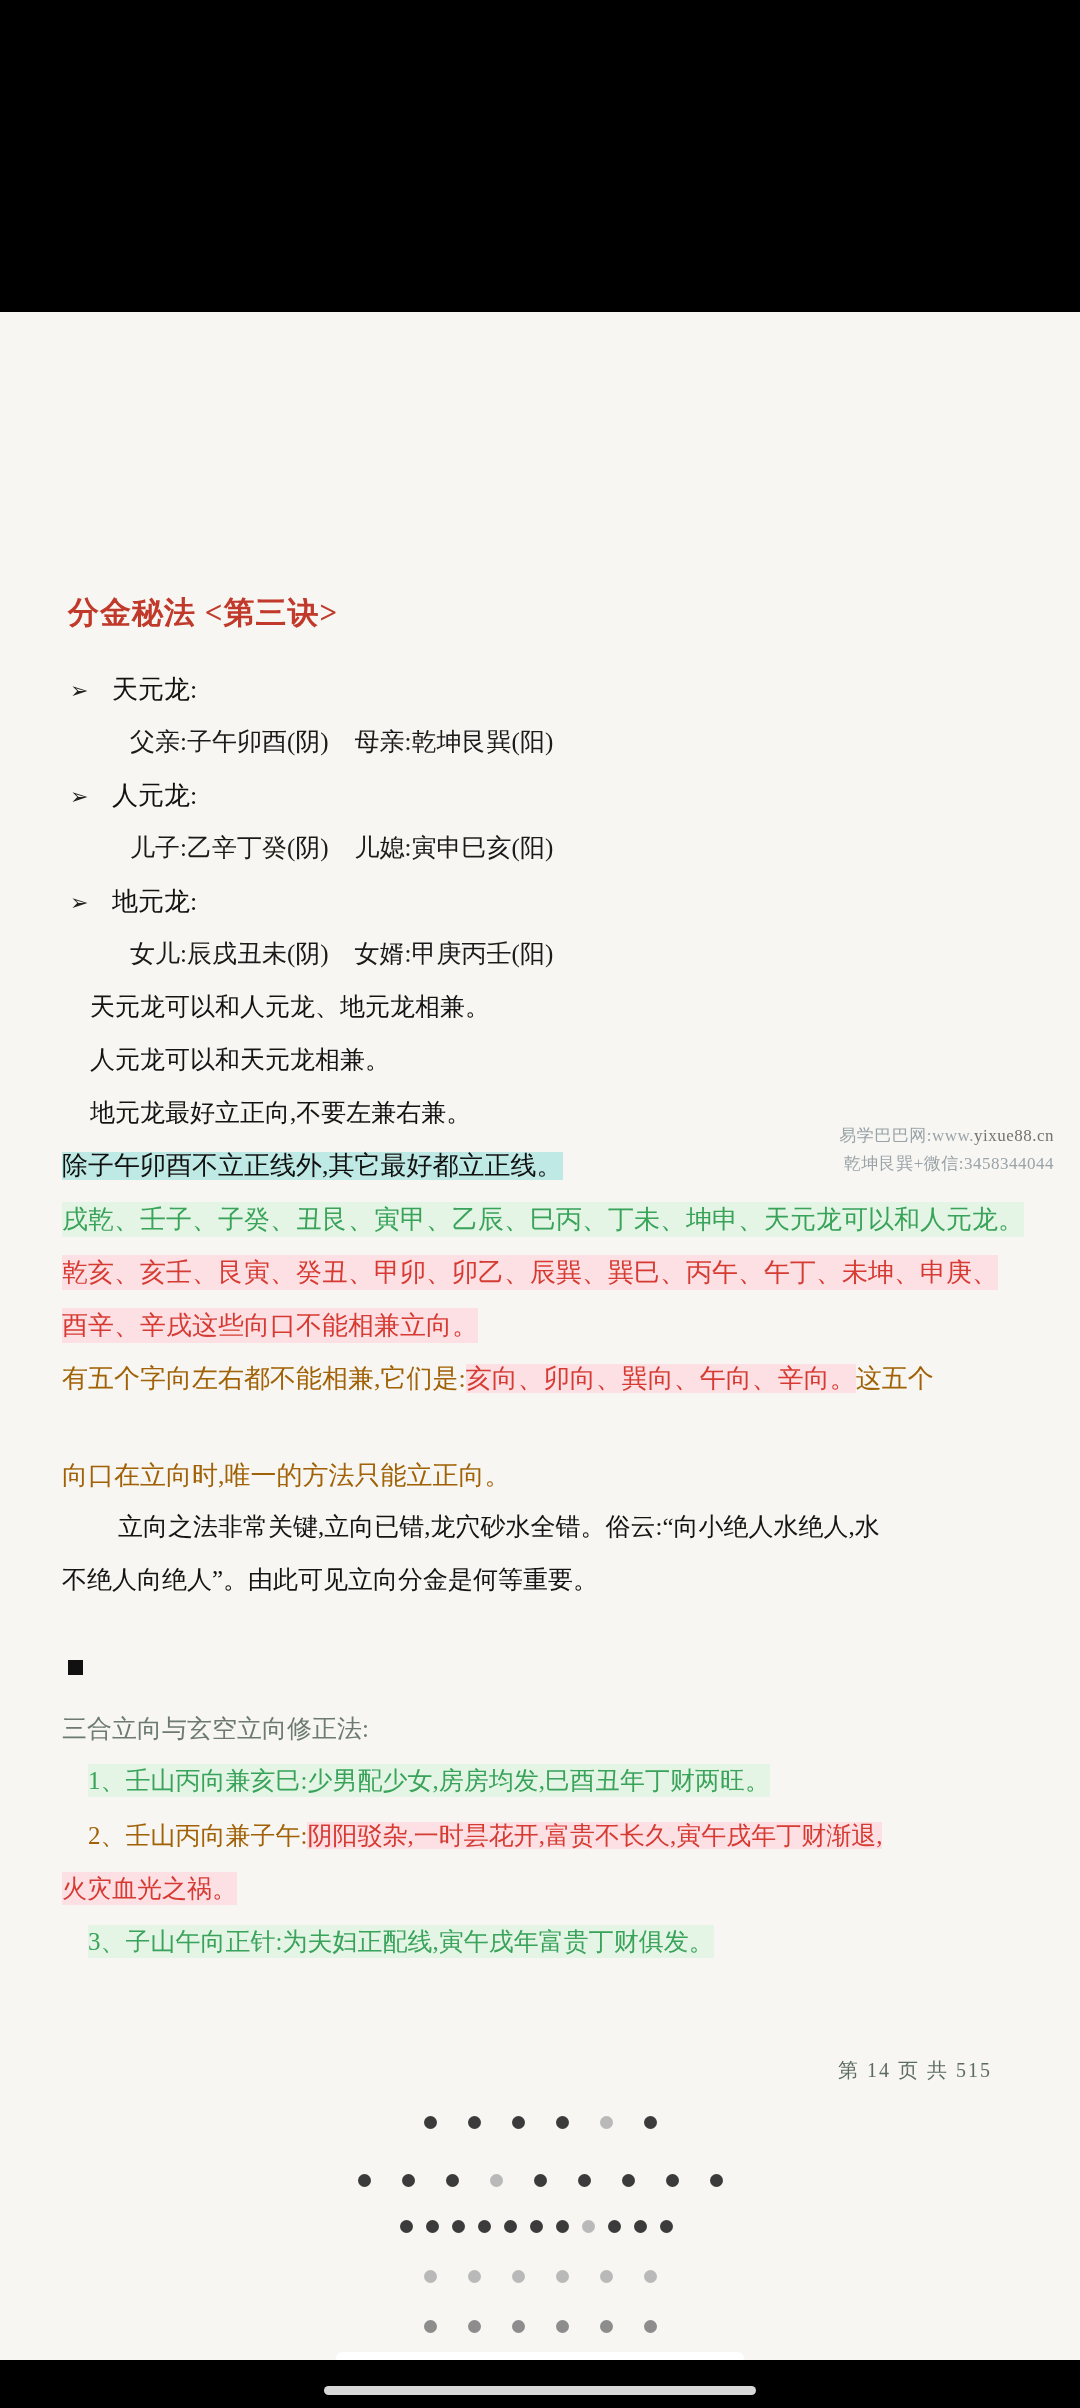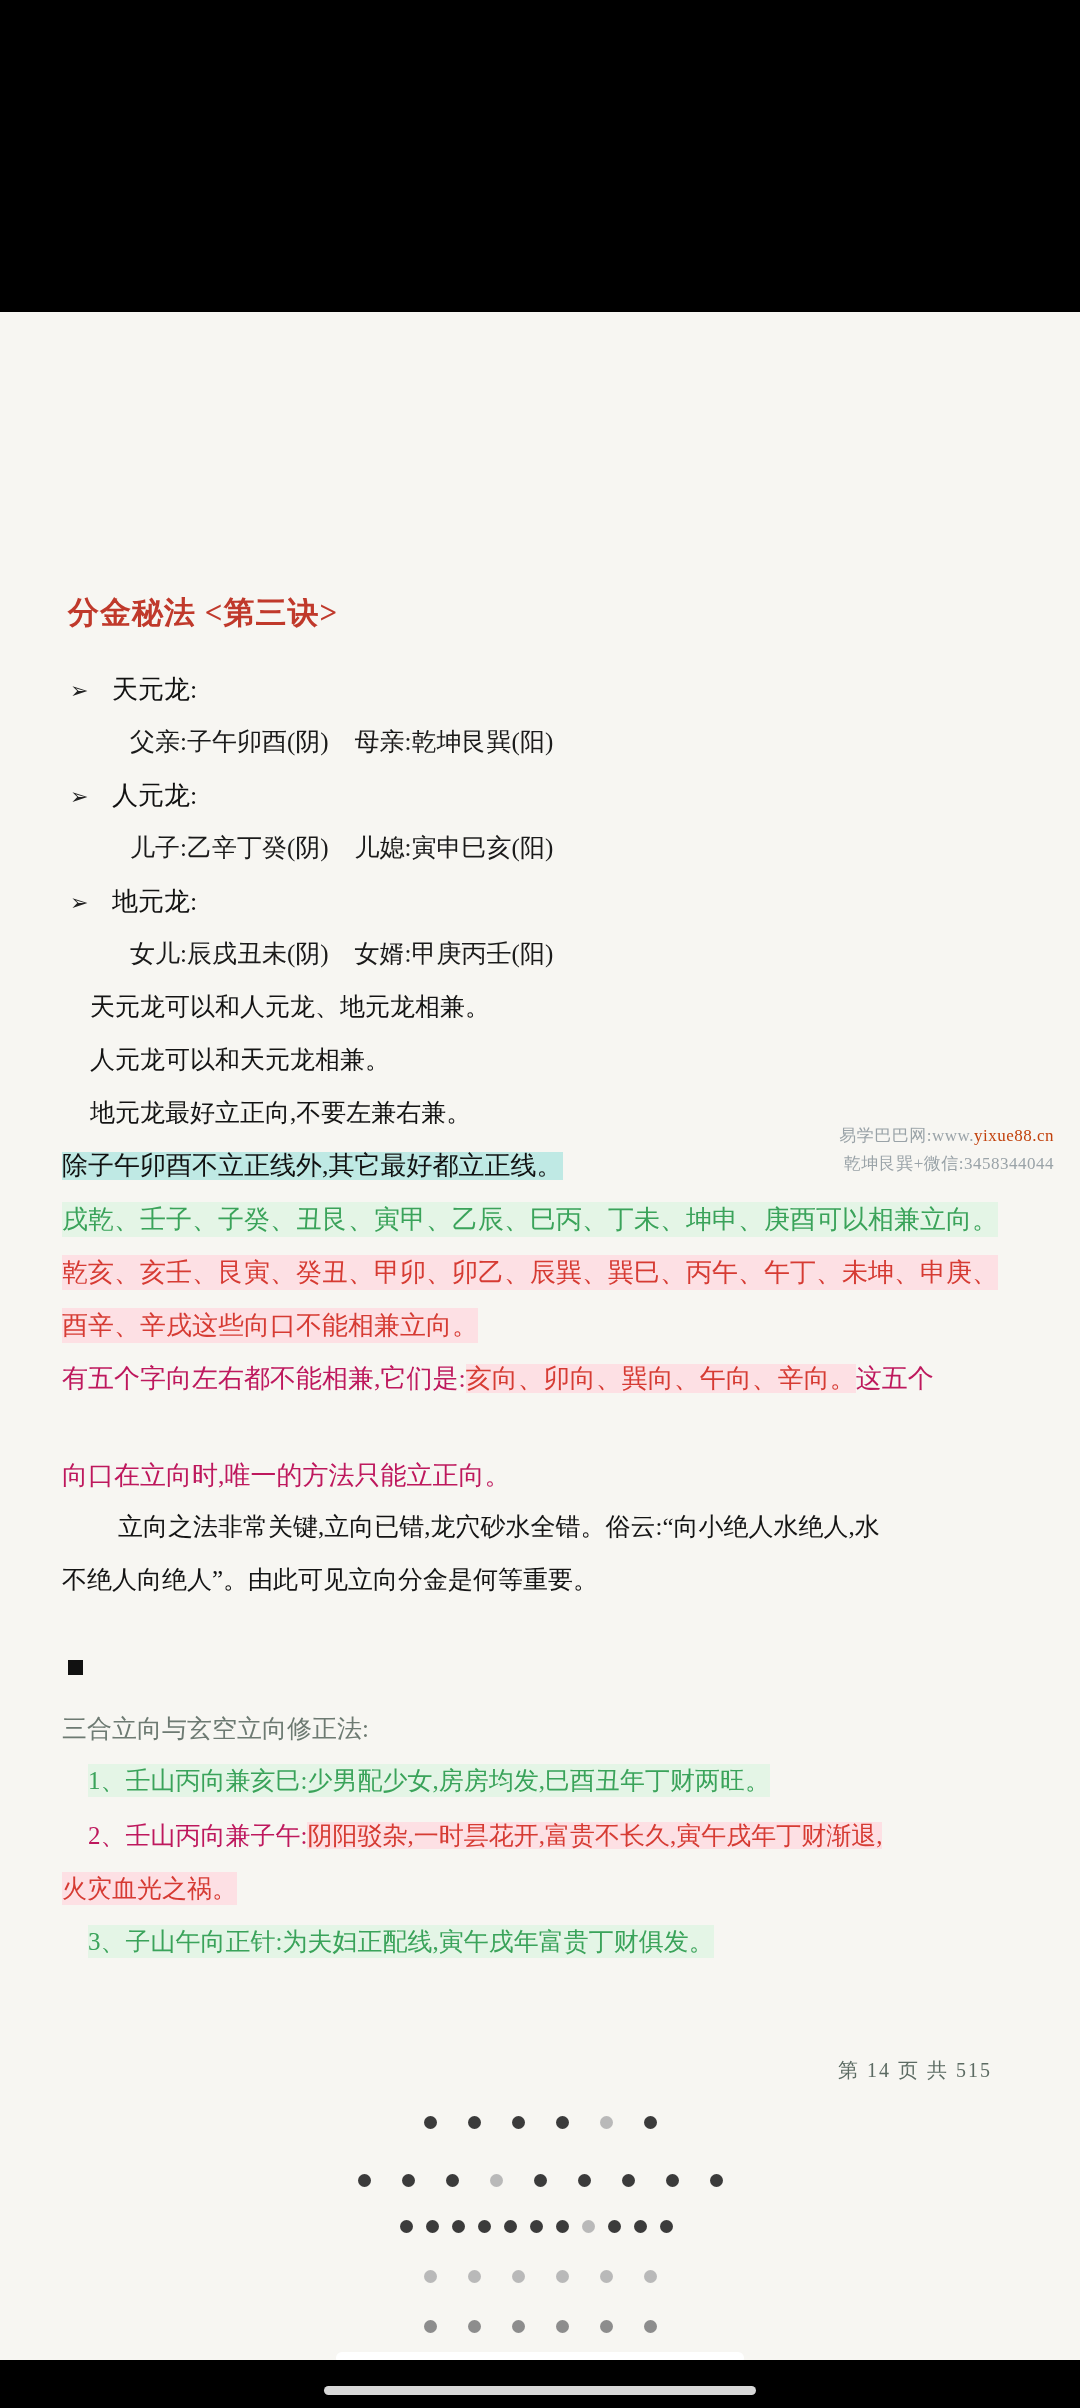--- a/index.html
+++ b/index.html
@@ -89,31 +89,31 @@
     color: #111;
   }
   .green { color: #3aa35a; }
   .red   { color: #d63b33; }
   .pink-bg {
     background: #fde0e4;
   }
   .green-bg {
     background: #e4f5e6;
   }
-  .dark { color: #be185d; }
+  .dark { color: #a16207; }
 
   .watermark {
     position: absolute;
     right: 26px;
     font-size: 17px;
     color: #9aa3a8;
     letter-spacing: .5px;
     white-space: nowrap;
   }
-  .watermark .wm-red { color: #c2410c; }
+  .watermark .wm-red { color: #737373; }
 
   .section-head {
     position: absolute;
     left: 68px;
     font-size: 26px;
     font-weight: bold;
     color: #111;
     white-space: nowrap;
   }
   .sq {
@@ -219,21 +219,21 @@
       <div class="para" style="top:731px;">人元龙可以和天元龙相兼。</div>
       <div class="para" style="top:784px;">地元龙最好立正向,不要左兼右兼。</div>
 
       <div class="watermark" style="top:812px;">
         <span>易学巴巴网:www.</span><span class="wm-red">yixue88.cn</span>
       </div>
       <div class="watermark" style="top:840px;">乾坤艮巽+微信:3458344044</div>
 
       <div class="hl-line hl-cyan" style="left:62px; top:836px;">除子午卯酉不立正线外,其它最好都立正线。</div>
 
-      <div class="hl-line green green-bg" style="left:62px; top:890px;">戌乾、壬子、子癸、丑艮、寅甲、乙辰、巳丙、丁未、坤申、庚酉可以相兼立向。</div>
+      <div class="hl-line green green-bg" style="left:62px; top:890px;">戌乾、壬子、子癸、丑艮、寅甲、乙辰、巳丙、丁未、坤申、天元龙可以和人元龙。</div>
 
       <div class="hl-line red pink-bg" style="left:62px; top:943px;">乾亥、亥壬、艮寅、癸丑、甲卯、卯乙、辰巽、巽巳、丙午、午丁、未坤、申庚、</div>
       <div class="hl-line red pink-bg" style="left:62px; top:996px;">酉辛、辛戌这些向口不能相兼立向。</div>
 
       <div class="hl-line" style="left:62px; top:1049px;">
         <span class="dark">有五个字向左右都不能相兼,</span><span class="dark">它们是:</span><span class="red pink-bg">亥向、卯向、巽向、午向、辛向。</span><span class="dark">这五个</span>
       </div>
       <div class="hl-line dark" style="left:62px; top:1102px;margin-top:44px;">向口在立向时,唯一的方法只能立正向。</div>
 
       <div class="para" style="left:118px; top:1198px;">立向之法非常关键,立向已错,龙穴砂水全错。俗云:“向小绝人水绝人,水</div>

